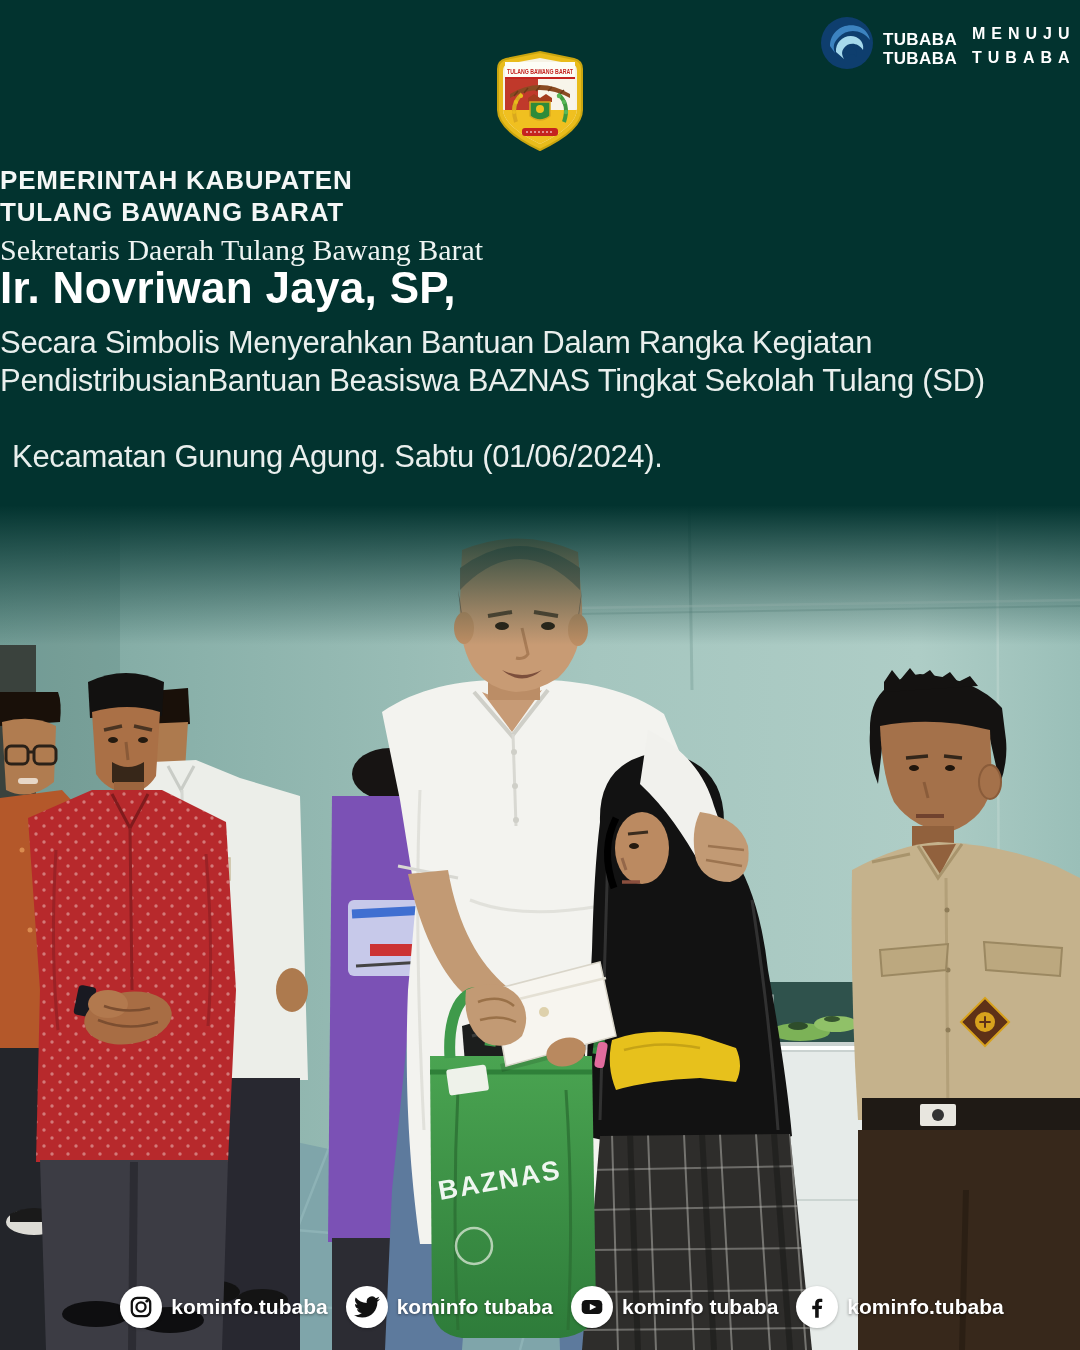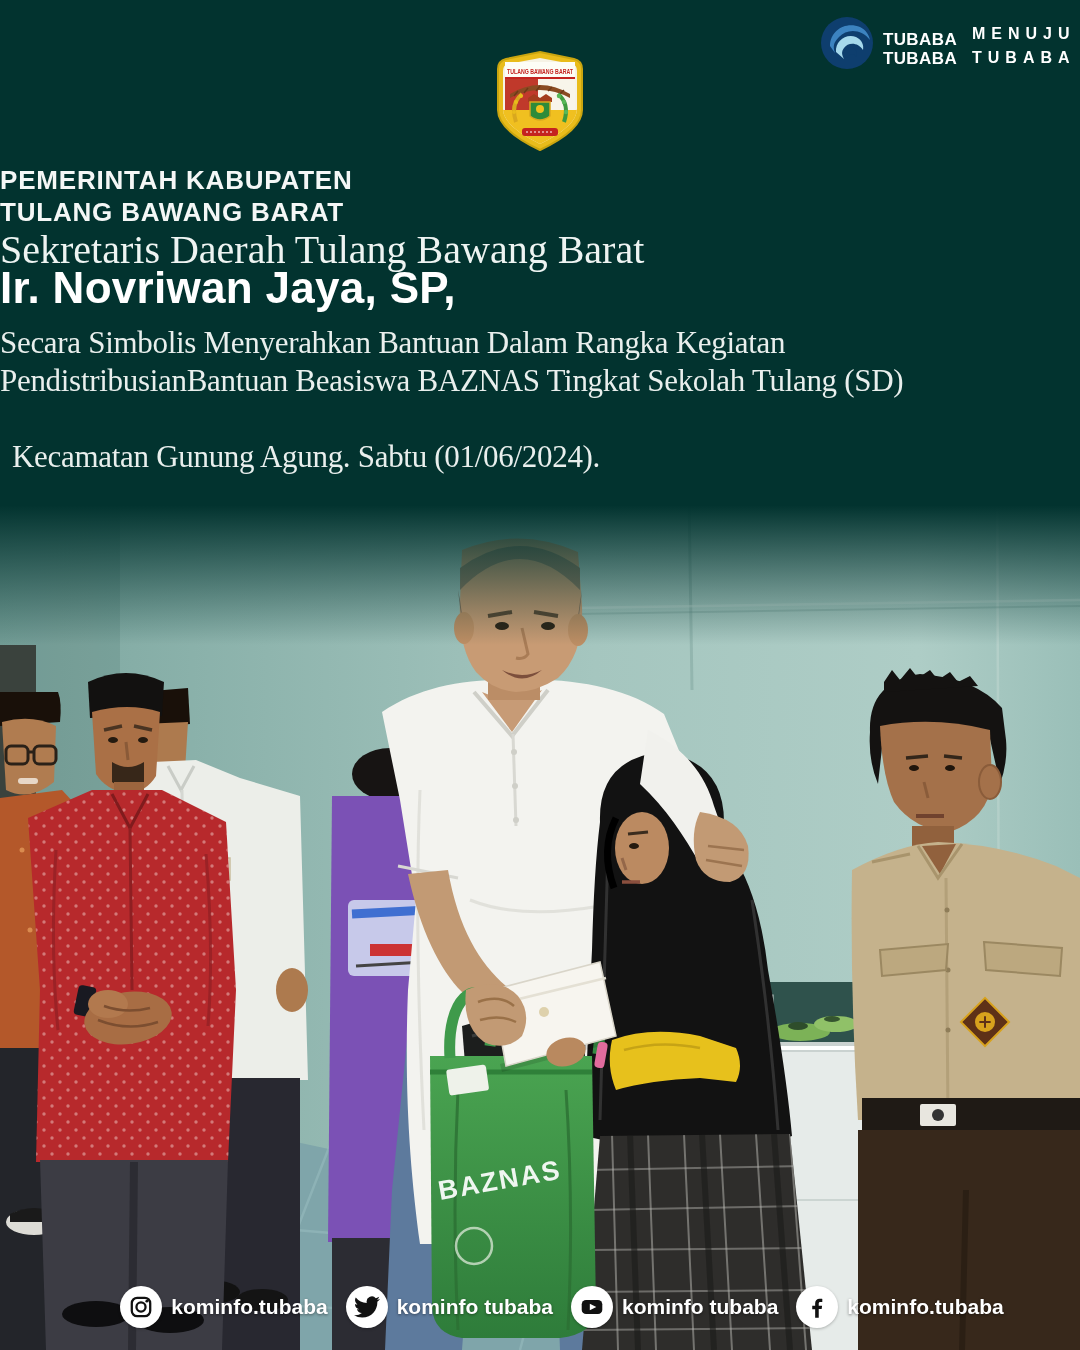--- a/index.html
+++ b/index.html
@@ -2,23 +2,23 @@
 <html><head>
 <meta charset="utf-8">
 <style>
   html,body{margin:0;padding:0;background:#0b1f1d;}
   .canvas{position:relative;width:1080px;height:1350px;overflow:hidden;
           background:#02332f;font-family:"Liberation Sans",sans-serif;}
   .abs{position:absolute;}
   .ctr{left:0;width:100%;text-align:left;}
   
   .org-line{color:#f4f7f6;font-weight:700;font-size:26px;line-height:30px;letter-spacing:.8px;}
-  .pos-title{color:#eef4f2;font-family:"Liberation Serif",serif;font-size:40px;line-height:34px;}
+  .pos-title{color:#eef4f2;font-family:"Liberation Serif",serif;font-size:30px;line-height:34px;}
   .official{color:#ffffff;font-weight:700;font-size:44px;line-height:40px;letter-spacing:.3px;}
-  .desc-line{color:#e9efed;font-family:Liberation Serif, serif;font-size:31px;line-height:38px;letter-spacing:-.3px;}
+  .desc-line{color:#e9efed;font-family:Liberation Sans, sans-serif;font-size:31px;line-height:38px;letter-spacing:-.3px;}
   
   .kominfo-wm{color:#fff;font-weight:700;font-size:17px;line-height:19px;text-align:center;letter-spacing:.4px;}
   .menuju-wm{color:#fff;font-weight:700;font-size:16px;line-height:12px;letter-spacing:6px;white-space:nowrap;}
   
   .footer{position:absolute;left:0;right:0;bottom:20px;height:46px;display:flex;
           justify-content:center;align-items:center;gap:18px;margin-left:44px;}
   .social{display:flex;align-items:center;gap:9px;cursor:pointer;}
   .s-icon{width:42px;height:42px;border-radius:50%;background:#ffffff;display:flex;
           align-items:center;justify-content:center;flex:0 0 auto;box-shadow:0 1px 3px rgba(0,0,0,.25);}
   .s-label{color:#ffffff;font-weight:600;font-size:21px;text-shadow:0 1px 3px rgba(0,0,0,.45);white-space:nowrap;}

